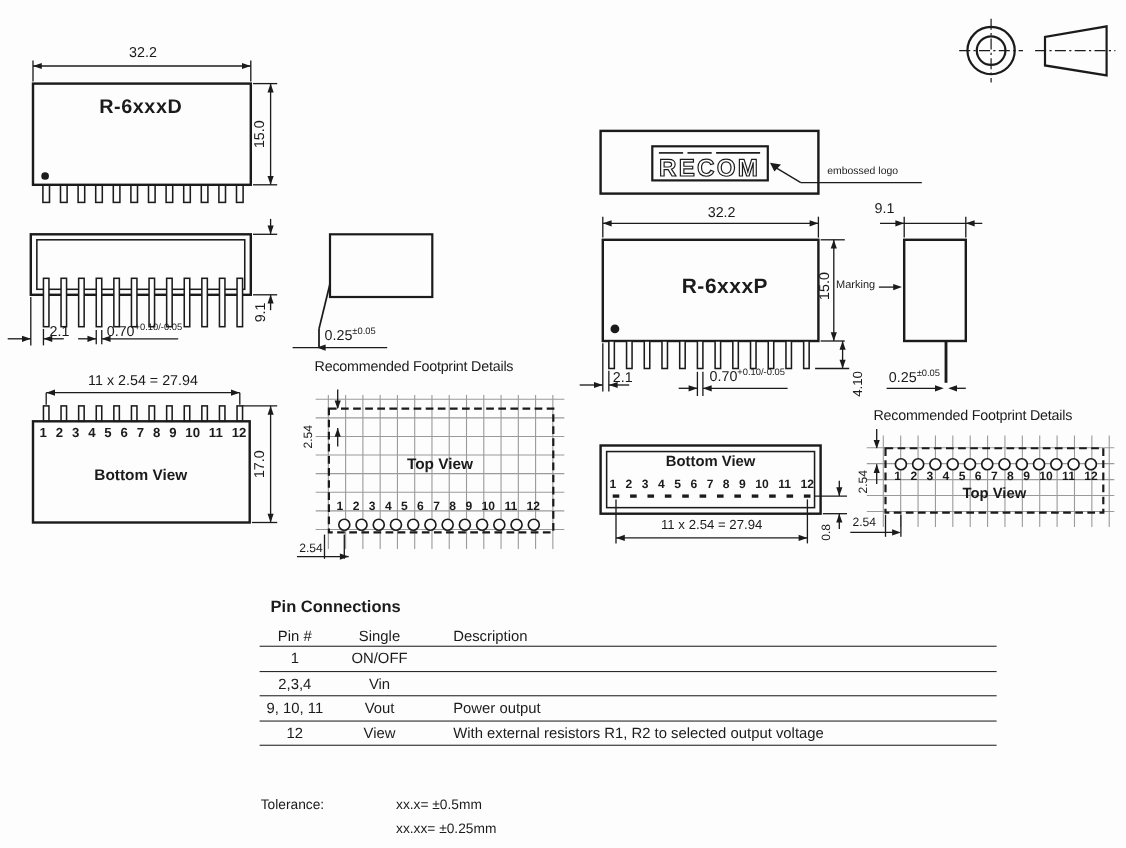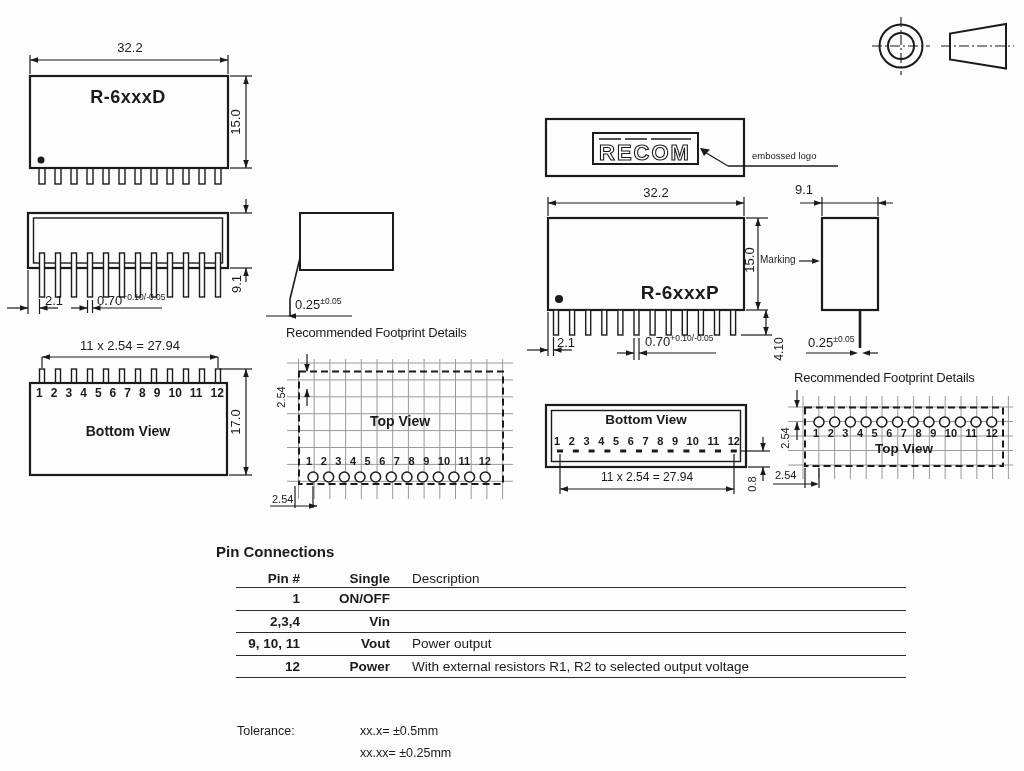--- a/index.html
+++ b/index.html
@@ -19,21 +19,21 @@
   .fphead{font-size:13px;font-weight:normal;letter-spacing:-0.2px;}
   sup{font-size:8.5px;vertical-align:super;line-height:0;}
   .pins{position:absolute;display:flex;justify-content:space-between;
         font-weight:bold;font-size:11px;color:#1b1b1b;}
   .pins12{font-size:12px;}
   
   #pin-table{position:absolute;left:236px;top:569px;width:670px;font-size:13.5px;}
   .trow{display:grid;grid-template-columns:64px 90px 1fr;align-items:center;
         border-bottom:1.6px solid #2b2b2b;min-height:21.5px;}
   .trow.head{min-height:18px;border-bottom:1.6px solid #2b2b2b;}
-  .tc1,.tc2{text-align:right;font-weight:bold;}
+  .tc1,.tc2{text-align:center;}
   .tc3{padding-left:22px;}
   
   #tolerance{position:absolute;left:237px;top:724px;display:grid;
              grid-template-columns:123px auto;font-size:12.5px;}
   #tolerance .tlines div{height:22px;}
 </style>
 </head>
 <body>
 
 <div id="canvas">
@@ -368,21 +368,21 @@
       <span>9</span>
       <span>10</span>
       <span>11</span>
       <span>12</span>
     </div>
   <div class="lbl s11" style="left:272px;top:493px;">2.54</div>
 
   <div class="lbl s9" style="left:752px;top:151px;">embossed logo</div>
 
   <div class="lbl c" style="left:656px;top:186px;">32.2</div>
-  <div class="lbl c part2" style="left:680px;top:251px;margin-top:32px;">R-6xxxP</div>
+  <div class="lbl c part2" style="left:659px;top:251px;">R-6xxxP</div>
   <div class="lbl rot" style="left:750px;top:260px;">15.0</div>
   <div class="lbl" style="left:557px;top:336px;">2.1</div>
   <div class="lbl" style="left:645px;top:335px;"><span>0.70</span><sup>+0.10/-0.05</sup></div>
   <div class="lbl rot s12" style="left:780px;top:349px;">4.10</div>
 
   <div class="lbl" style="left:795px;top:183px;">9.1</div>
   <div class="lbl s10" style="left:760px;top:254px;text-align:right;">Marking</div>
   <div class="lbl" style="left:808px;top:336px;"><span>0.25</span><sup>±0.05</sup></div>
 
   <div class="lbl c view2" style="left:646px;top:413px;">Bottom View</div>
@@ -415,21 +415,21 @@
       <span>7</span>
       <span>8</span>
       <span>9</span>
       <span>10</span>
       <span>11</span>
       <span>12</span>
     </div>
   <div class="lbl c view2" style="left:904px;top:442px;">Top View</div>
   <div class="lbl s11" style="left:775px;top:469px;">2.54</div>
 
-  <div class="lbl b" style="left:216px;top:544px;font-size:15px;">Pin Connections</div>
+  <div class="lbl b" style="left:246px;top:544px;font-size:15px;">Pin Connections</div>
   <div id="pin-table">
     <div class="trow head">
       <div class="tc1">Pin #</div>
       <div class="tc2">Single</div>
       <div class="tc3">Description</div>
     </div>
     <div class="trow">
       <div class="tc1">1</div>
       <div class="tc2">ON/OFF</div>
     </div>
@@ -437,21 +437,21 @@
       <div class="tc1">2,3,4</div>
       <div class="tc2">Vin</div>
     </div>
     <div class="trow">
       <div class="tc1">9, 10, 11</div>
       <div class="tc2">Vout</div>
       <div class="tc3">Power output</div>
     </div>
     <div class="trow">
       <div class="tc1">12</div>
-      <div class="tc2">Power</div>
+      <div class="tc2">View</div>
       <div class="tc3">With external resistors R1, R2 to selected output voltage</div>
     </div>
   </div>
 
   <div id="tolerance">
     <div>Tolerance:</div>
     <div class="tlines">
       <div>xx.x= ±0.5mm</div>
       <div>xx.xx= ±0.25mm</div>
     </div>

